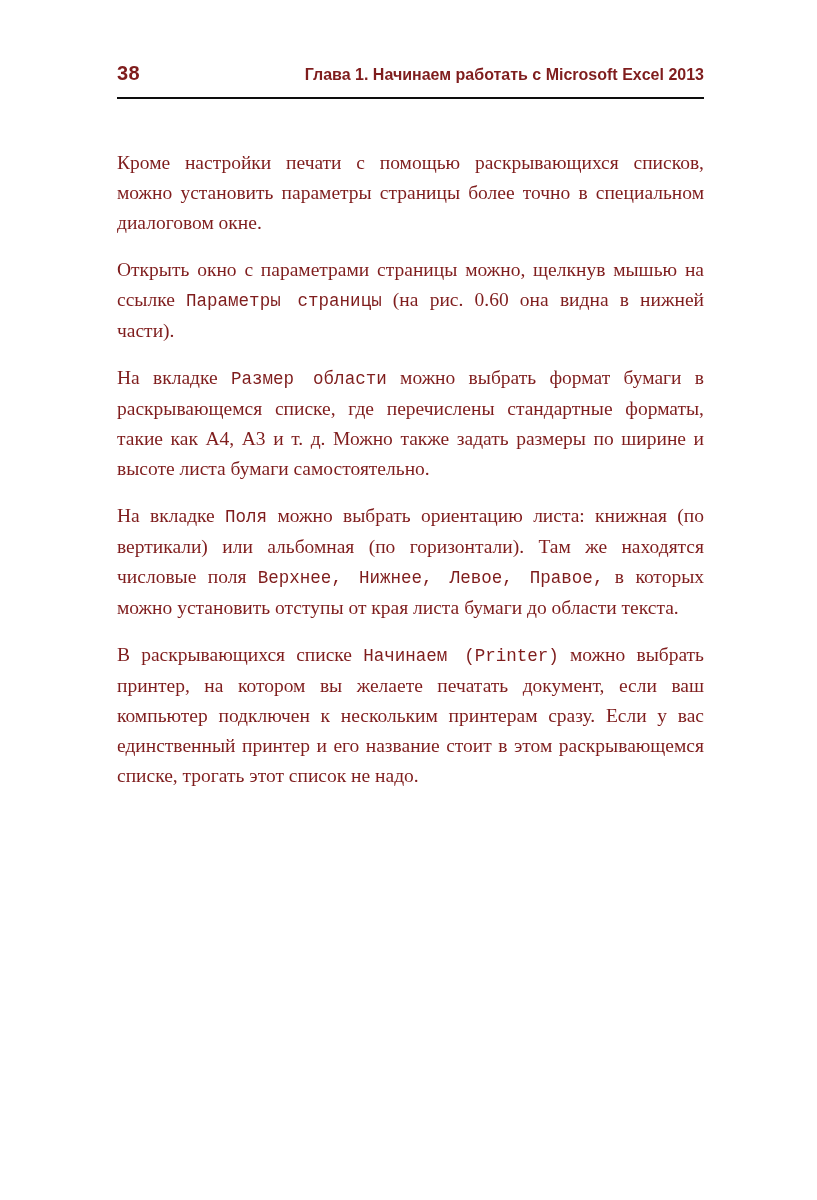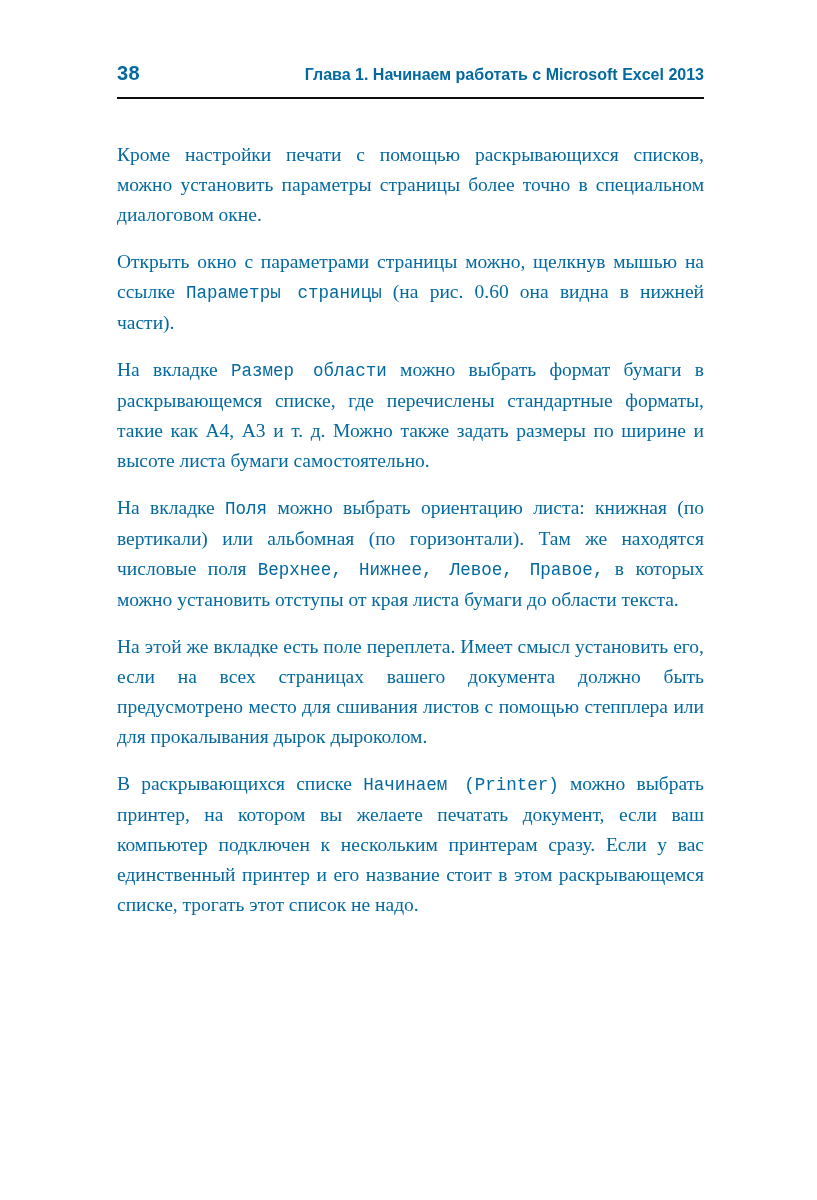--- a/index.html
+++ b/index.html
@@ -5,21 +5,21 @@
   html, body {
     margin: 0;
     padding: 0;
     background: #ffffff;
   }
   .page {
     position: relative;
     width: 817px;
     height: 1200px;
     background: #ffffff;
-    color: #0369a1;
+    color: #7f1d1d;
     font-family: "Liberation Serif", serif;
     overflow: hidden;
   }
   .header {
     position: absolute;
     left: 117px;
     width: 587px;
     top: 62px;
     display: flex;
     justify-content: space-between;
@@ -48,21 +48,21 @@
     left: 117px;
     width: 587px;
     top: 140px;
     font-size: 19.5px;
     line-height: 30px;
     text-align: justify;
     hyphens: auto;
     -webkit-hyphens: auto;
   }
   .para {
-    margin: 0 0 17px 0;
+    margin: 8px 0 17px 0;
   }
   .run-serif {
     font-family: "Liberation Serif", serif;
   }
   .run-ui {
     font-family: Liberation Mono, monospace;
     font-size: 0.9em;
   }
 </style>
 </head>
@@ -72,16 +72,15 @@
   <div class="header">
     <span class="page-num">38</span>
     <span class="running-head">Глава 1. Начинаем работать с Microsoft Excel 2013</span>
   </div>
   <div class="rule"></div>
   <div class="body-text">
       <p class="para"><span class="run-serif">Кроме настройки печати с помощью раскрывающихся списков, можно установить параметры страницы более точно в специальном диалоговом окне.</span></p>
       <p class="para"><span class="run-serif">Открыть окно с параметрами страницы можно, щелкнув мышью на ссылке </span><span class="run-ui">Параметры страницы</span><span class="run-serif"> (на рис. 0.60 она видна в нижней части).</span></p>
       <p class="para"><span class="run-serif">На вкладке </span><span class="run-ui">Размер области</span><span class="run-serif"> можно выбрать формат бумаги в раскрывающемся списке, где перечислены стандартные форматы, такие как А4, А3 и т. д. Можно также задать размеры по ширине и высоте листа бумаги самостоятельно.</span></p>
       <p class="para"><span class="run-serif">На вкладке </span><span class="run-ui">Поля</span><span class="run-serif"> можно выбрать ориентацию листа: книжная (по вертикали) или альбомная (по горизонтали). Там же находятся числовые поля </span><span class="run-ui">Верхнее, Нижнее, Левое, Правое,</span><span class="run-serif"> в которых можно установить отступы от края листа бумаги до области текста.</span></p>
-      <p class="para"><span class="run-serif">На этой же вкладке есть поле переплета. Имеет смысл установить его, если на всех страницах вашего документа должно быть предусмотрено место для сшивания листов с помощью степплера или для прокалывания дырок дыроколом.</span></p>
       <p class="para"><span class="run-serif">В раскрывающихся списке </span><span class="run-ui">Начинаем (Printer)</span><span class="run-serif"> можно выбрать принтер, на котором вы желаете печатать документ, если ваш компьютер подключен к нескольким принтерам сразу. Если у вас единственный принтер и его название стоит в этом раскрывающемся списке, трогать этот список не надо.</span></p>
     </div>
 </div>
 
 </body></html>

